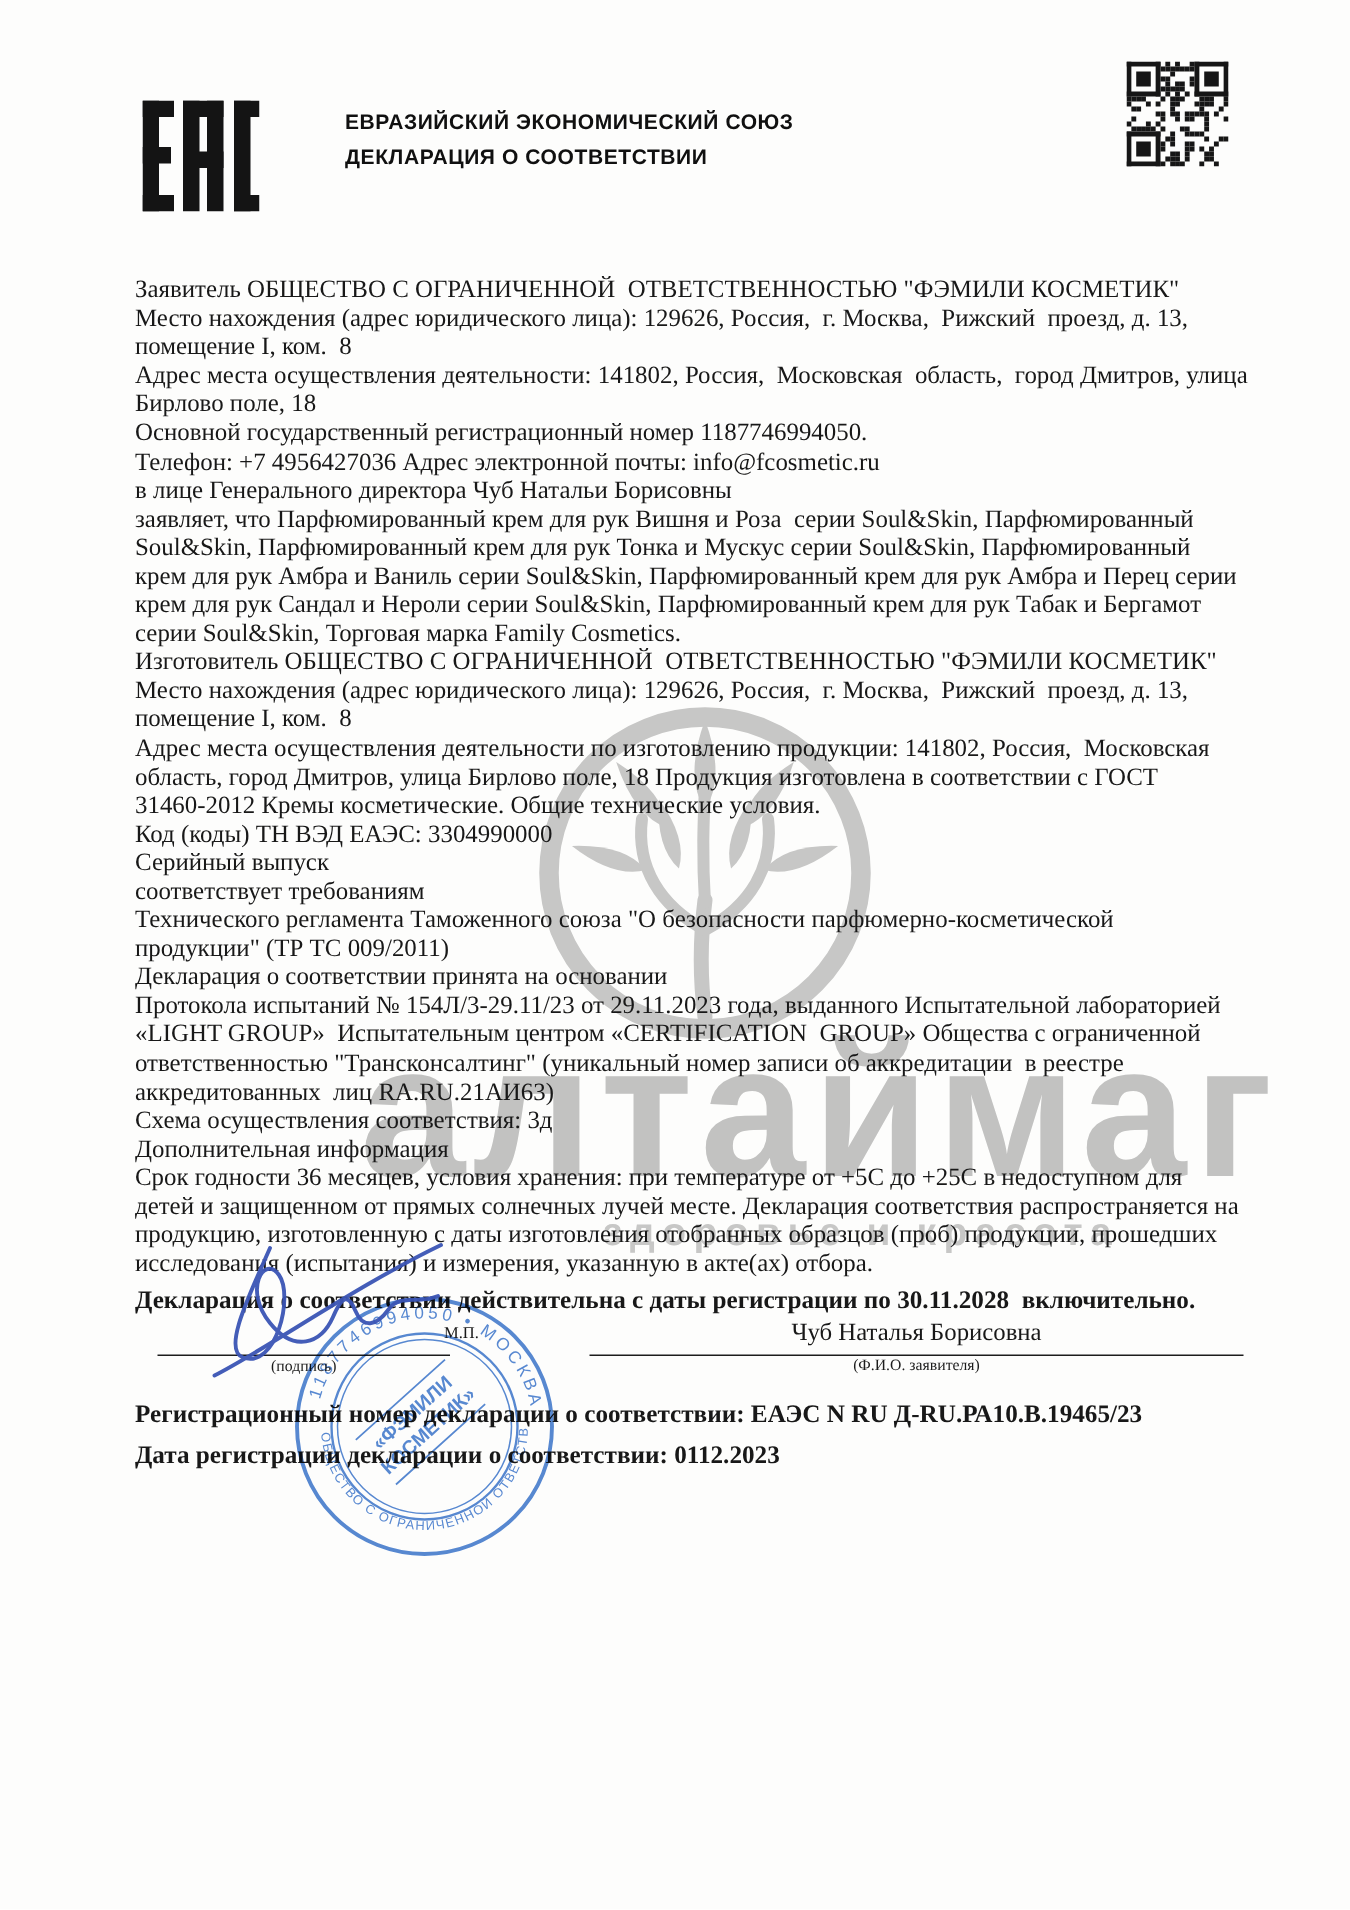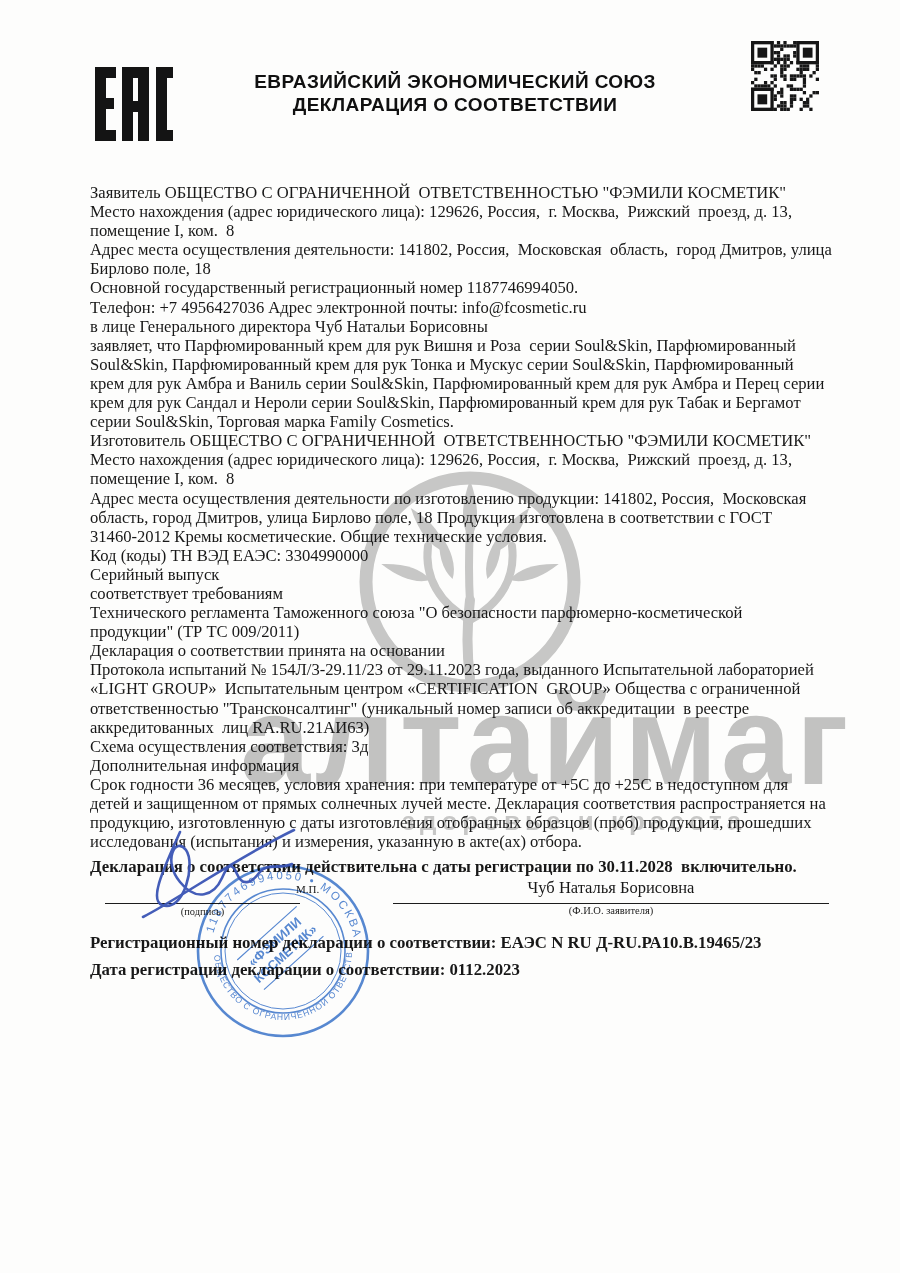--- a/index.html
+++ b/index.html
@@ -1,22 +1,22 @@
 <!DOCTYPE html>
 <html><head>
 <meta charset="utf-8">
 <style>
   html,body{margin:0;padding:0;background:#ffffff;}
   .page{position:relative;width:900px;height:1273px;background:#fdfdfc;overflow:hidden;
         font-family:"Liberation Serif",serif;color:#181818;}
 
   
   .eac-logo{position:absolute;left:95px;top:67px;}
-  .hdr{position:absolute;left:230px;top:70px;width:450px;text-align:center;
-       font-family:"Liberation Sans",sans-serif;font-weight:bold;font-size:19px;line-height:23px;
+  .hdr{position:absolute;left:230px;top:70px;width:450px;
+       font-family:"Liberation Sans",sans-serif;font-weight:bold;font-size:14px;line-height:23px;
        color:#101010;letter-spacing:.4px;}
   .qr{position:absolute;left:751px;top:41px;}
 
   
   .doc-body{position:absolute;left:90px;top:183px;width:766px;
             font-size:16.6px;line-height:19.1px;}
   .doc-body .line{white-space:pre;}
   .doc-body .b{font-weight:normal;}
 
   .validity{position:absolute;left:90px;top:857px;font-weight:bold;font-size:16.8px;white-space:pre;}

